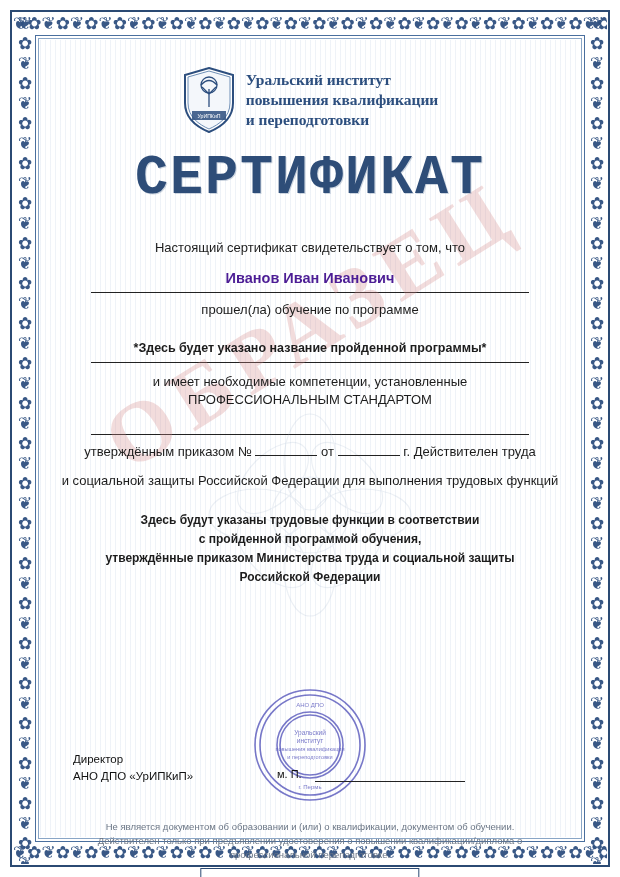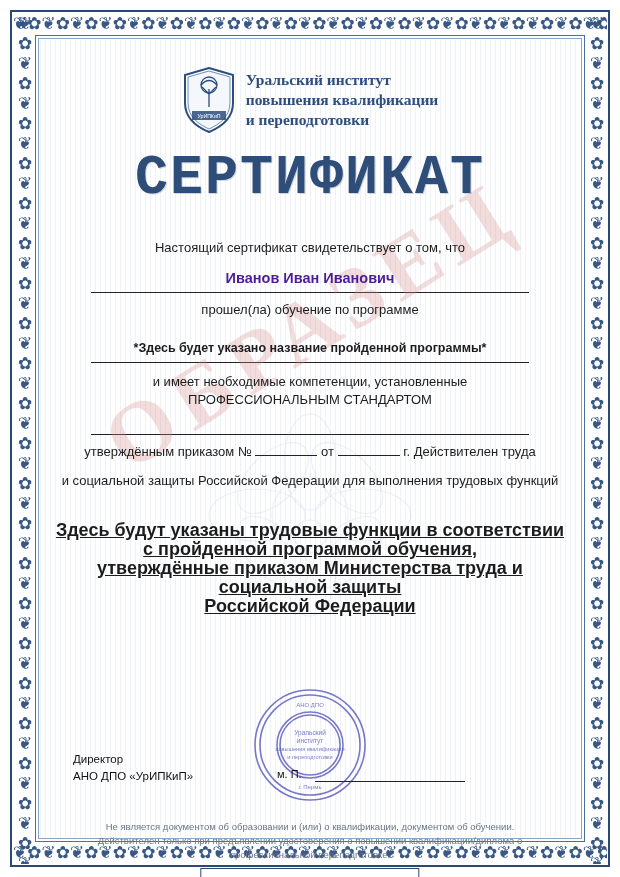--- a/index.html
+++ b/index.html
@@ -154,25 +154,24 @@
     margin-top: 22px;
   }
   .competence { margin-top: 11px; }
   .competence .l2 { margin-top: 2px; }
   .std-rule { margin-top: 26px; }
   .order-line { margin-top: 9px; }
   .order-line .l2 { margin-top: 13px; }
   .blank-mid { display: inline-block; border-bottom: 1px solid #222; width: 62px; }
 
   .functions {
-    margin-top: 32px;
-    font-size: 18px;
+    margin-top: 22px;
+    font-size: 12px;
     font-weight: bold;
     line-height: 19px;
-    text-decoration: underline;
   }
 
   
   .sign-area {
     position: absolute;
     left: 0; right: 0;
     top: 640px;
     height: 120px;
   }
   .stamp {

